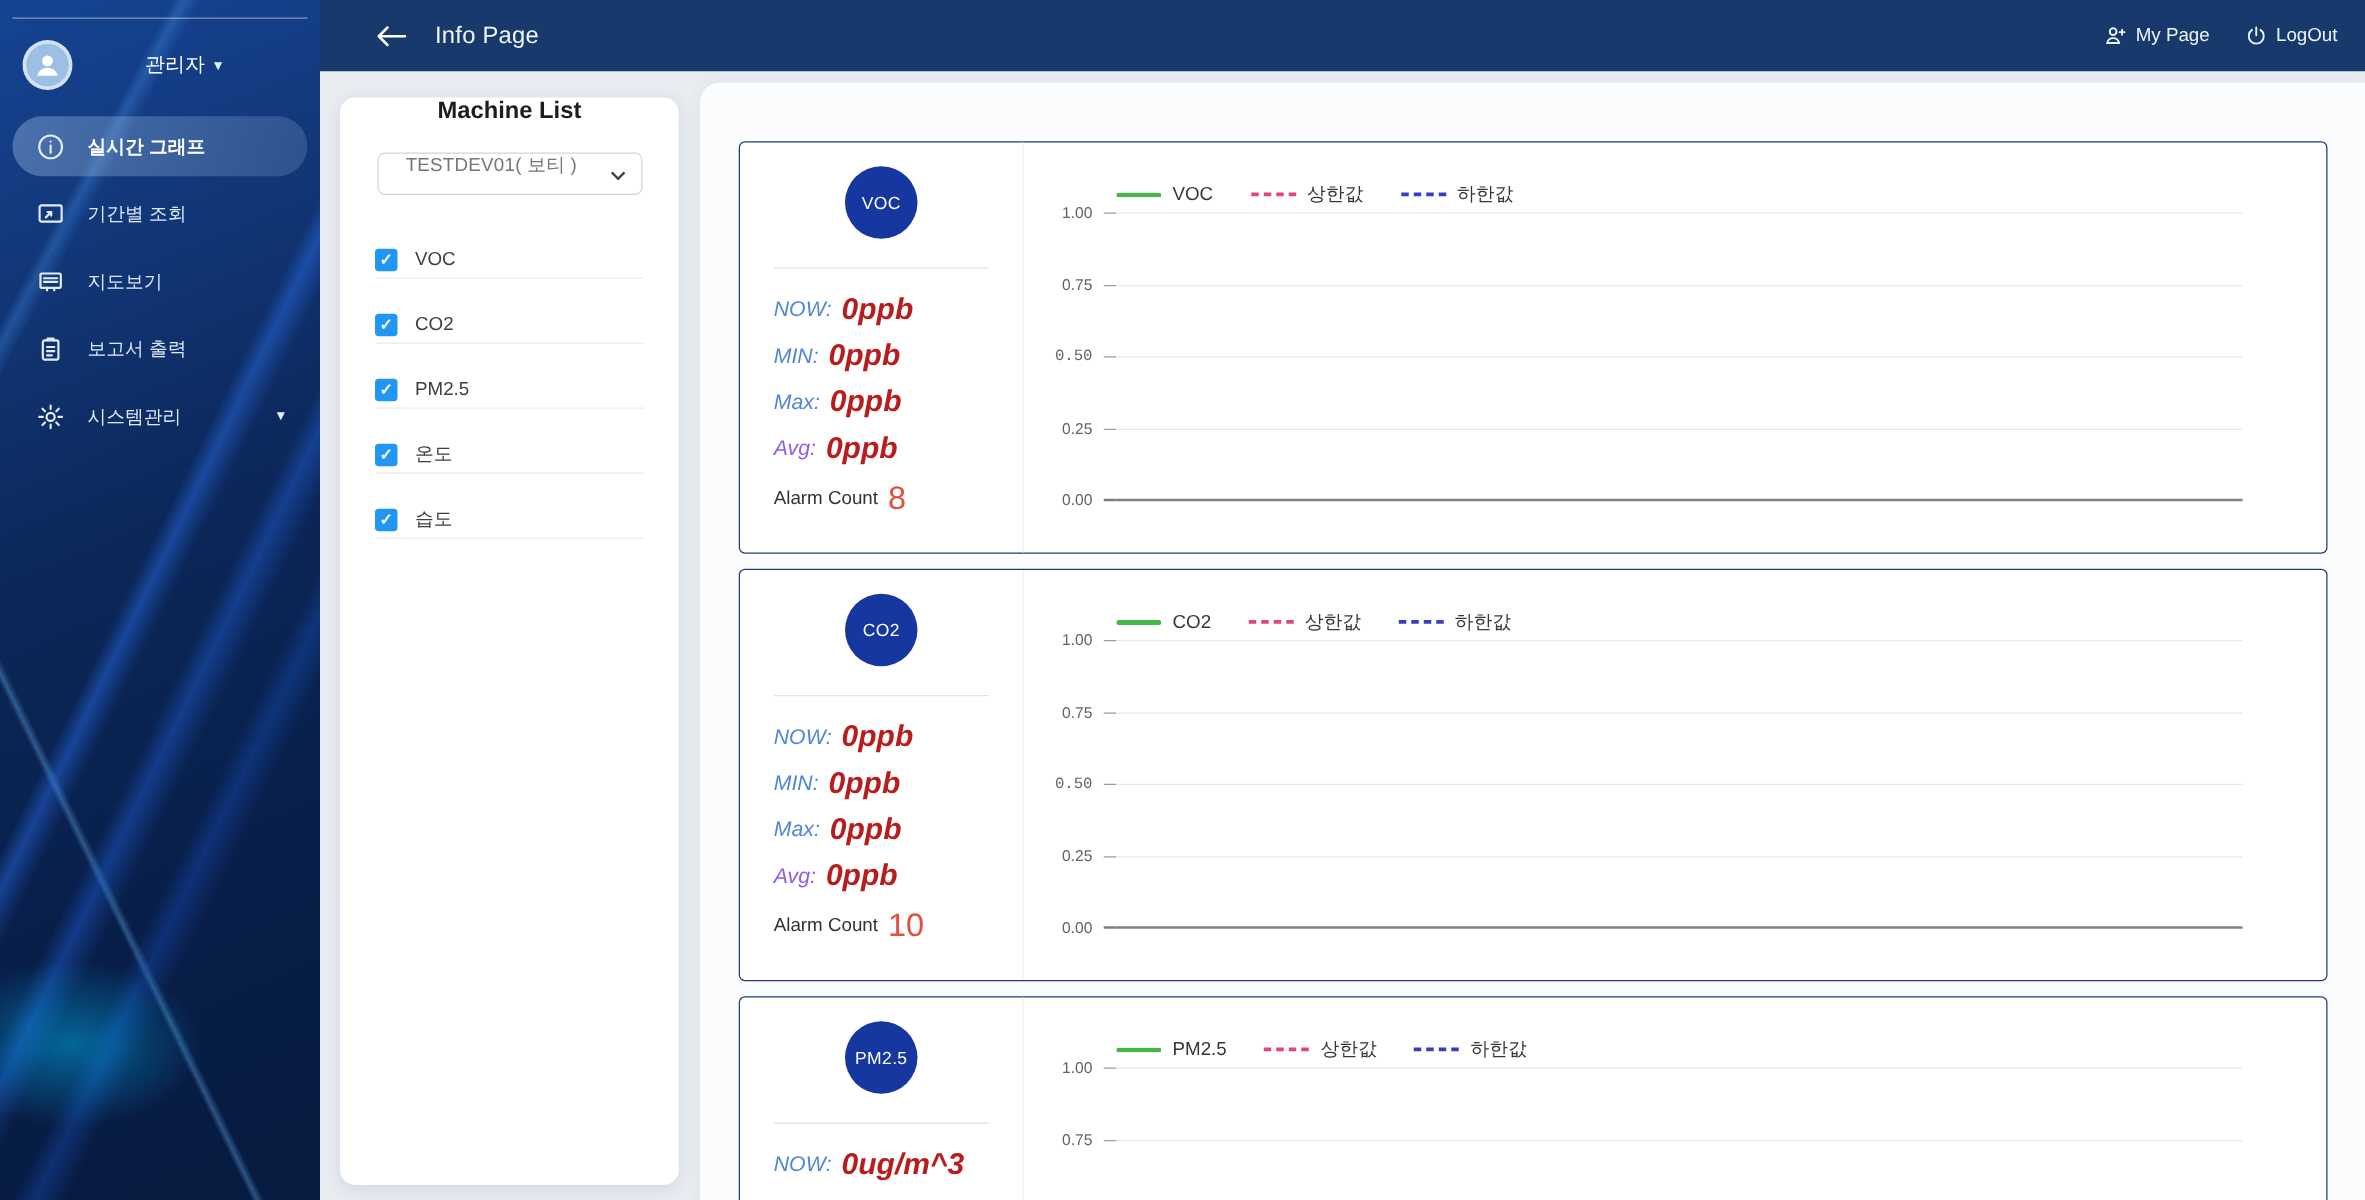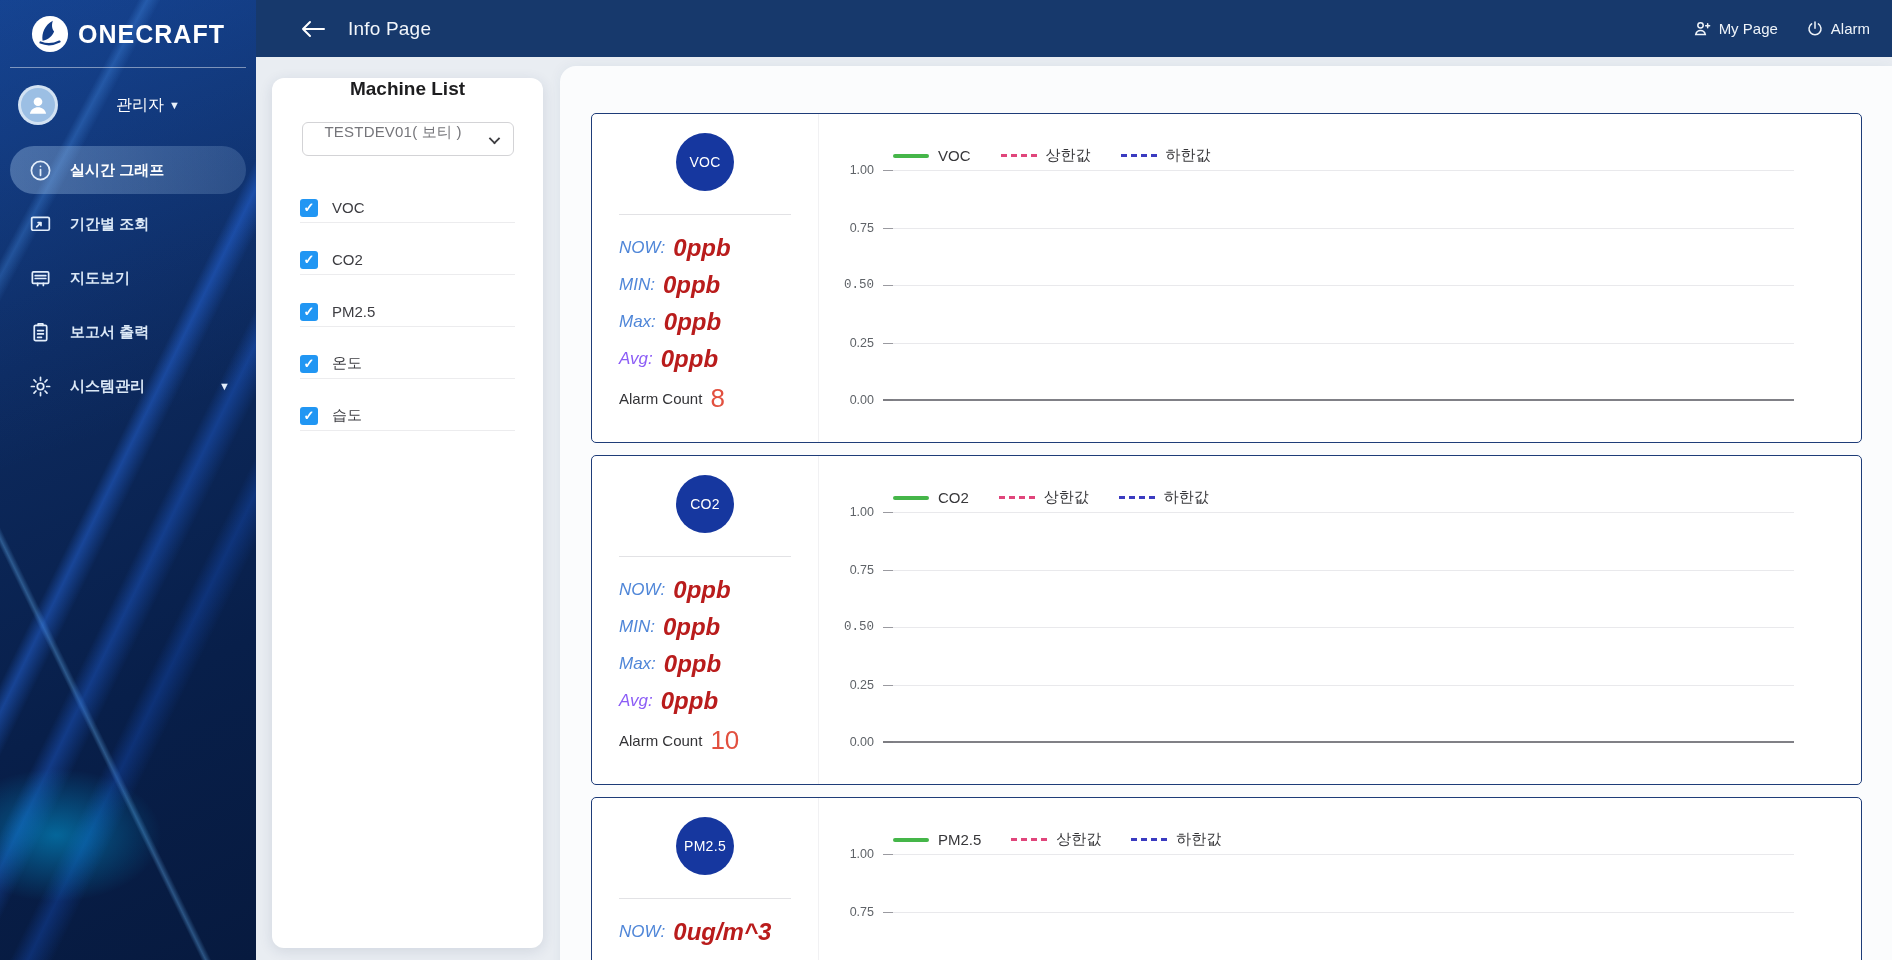--- a/index.html
+++ b/index.html
@@ -37,21 +37,21 @@
     width:40px; height:40px; border-radius:50%;
     background:#9cbfe4; border:3px solid rgba(255,255,255,.55);
     display:flex; align-items:center; justify-content:center;
   }
   .role-wrap { flex:1; text-align:center; color:#ffffff; font-size:16px; }
   .caret { display:inline-block; font-size:11px; transform:translateY(-1px); margin-left:5px; color:#e8f1fb; }
   .nav { position:relative; margin-top:21px; }
   .nav-item {
     height:48px; margin:0 10px 6px 10px; border-radius:24px;
     display:flex; align-items:center; gap:18px; padding:0 16px 0 18px;
-    color:#dbe8f6; font-size:15px; cursor:pointer;font-weight:bold;
+    color:#dbe8f6; font-size:15px; cursor:pointer;
   }
   .nav-item.active {
     background:linear-gradient(90deg, rgba(156,190,228,.40), rgba(156,190,228,.20));
     color:#ffffff; font-weight:bold;
   }
   .nav-item .nicon { width:24px; height:24px; flex:0 0 auto; display:flex; align-items:center; justify-content:center; }
   .nav-item svg { stroke:#e3eefb; }
   .nav-item .sub-caret { margin-left:auto; color:#e3eefb; font-size:11px; }
 
   
@@ -150,30 +150,20 @@
   .grid-row.r4 { top:229px; } .grid-row.r5 { top:286px; }
 
   svg { display:block; }
 </style>
 </head>
 <body>
 
 <aside class="sidebar">
   <div class="streaks"></div>
 
-  <div class="logo-row">
-    <span class="logo-mark">
-      <svg viewBox="0 0 40 40" width="38" height="38">
-        <circle cx="20" cy="20" r="19" fill="#ffffff"></circle>
-        <path d="M23 6 C14.5 10.5 11 19 12.2 27 C18.5 26 22.8 21.5 24.3 17.3 C21.6 14 21.8 9.5 23 6 Z" fill="#123c86"></path>
-        <path d="M10 29 Q20 33 30 28" stroke="#123c86" stroke-width="2.4" fill="none" stroke-linecap="round"></path>
-      </svg>
-    </span>
-    <span class="logo-text">ONECRAFT</span>
-  </div>
 
   <div class="sidebar-divider"></div>
 
   <div class="profile-row">
     <span class="avatar">
       <svg viewBox="0 0 24 24" width="26" height="26" fill="#ffffff">
         <circle cx="12" cy="9" r="4"></circle>
         <path d="M4.5 20c.8-4 4-6 7.5-6s6.7 2 7.5 6z"></path>
       </svg>
     </span>
@@ -249,21 +239,21 @@
       <svg viewBox="0 0 24 24" width="19" height="19" fill="none" stroke="#eef3f9" stroke-width="1.9" stroke-linecap="round">
         <circle cx="9.5" cy="8" r="3.4"></circle>
         <path d="M3.5 19.5c.7-3.4 3.2-5 6-5s5.3 1.6 6 5zM18.5 6v5M16 8.5h5"></path>
       </svg>
       <span>My Page</span>
     </span>
     <span class="topbar-link">
       <svg viewBox="0 0 24 24" width="18" height="18" fill="none" stroke="#eef3f9" stroke-width="2" stroke-linecap="round">
         <path d="M7.5 5.2a8 8 0 1 0 9 0M12 2.5V11"></path>
       </svg>
-      <span>Alarm</span>
+      <span>LogOut</span>
     </span>
   </span>
 </header>
 
 <main class="content">
 
   <div class="main-wrap">
     <div class="cards">
 
       <section class="card">

